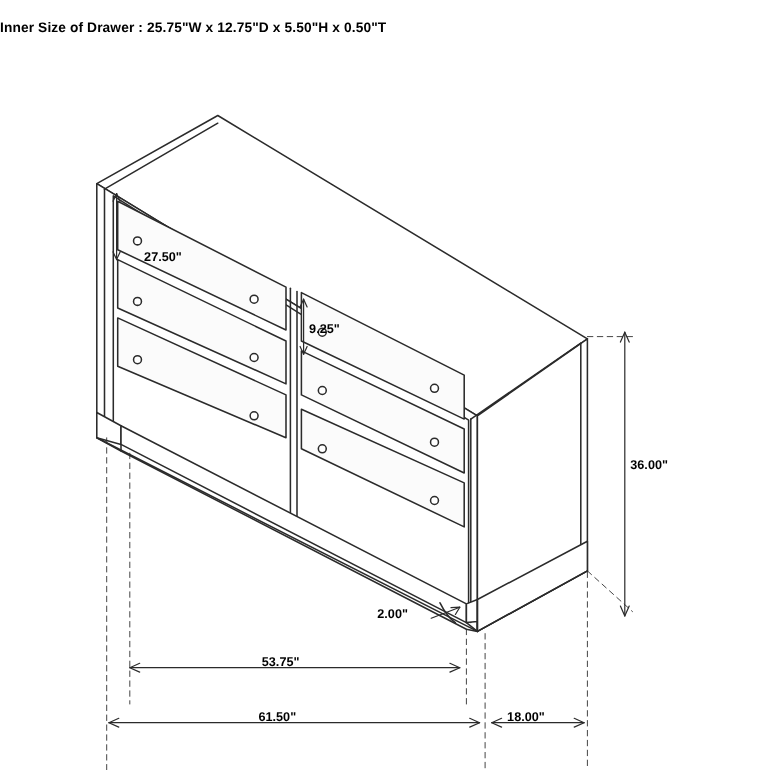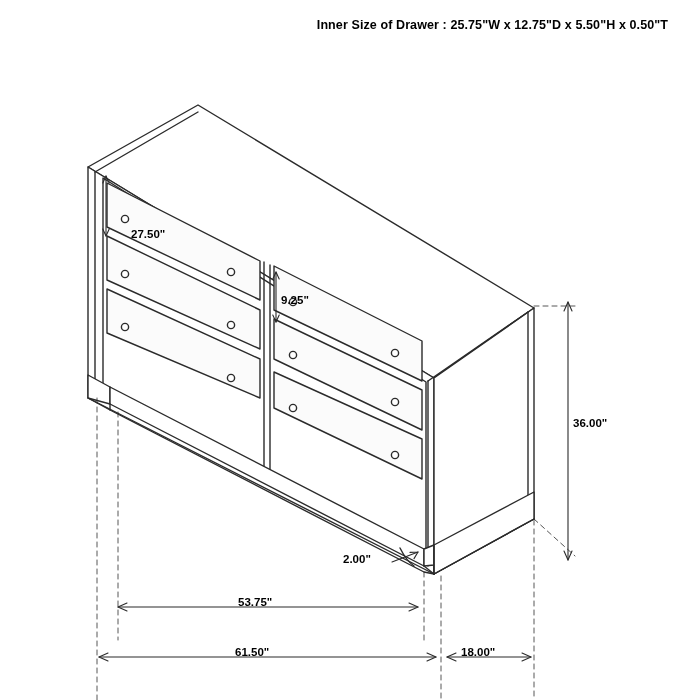--- a/index.html
+++ b/index.html
@@ -18,21 +18,21 @@
   #stage {
     position: relative;
     width: 700px;
     height: 700px;
   }
   .title {
     position: absolute;
     top: 18px;
     left: 0;
     width: 668px;
-    text-align: right;
+    text-align: left;
     font-size: 12.5px;
     font-weight: bold;
     letter-spacing: 0.1px;
   }
   svg.diagram {
     position: absolute;
     top: 0;
     left: 0;
     width: 700px;
     height: 700px;

